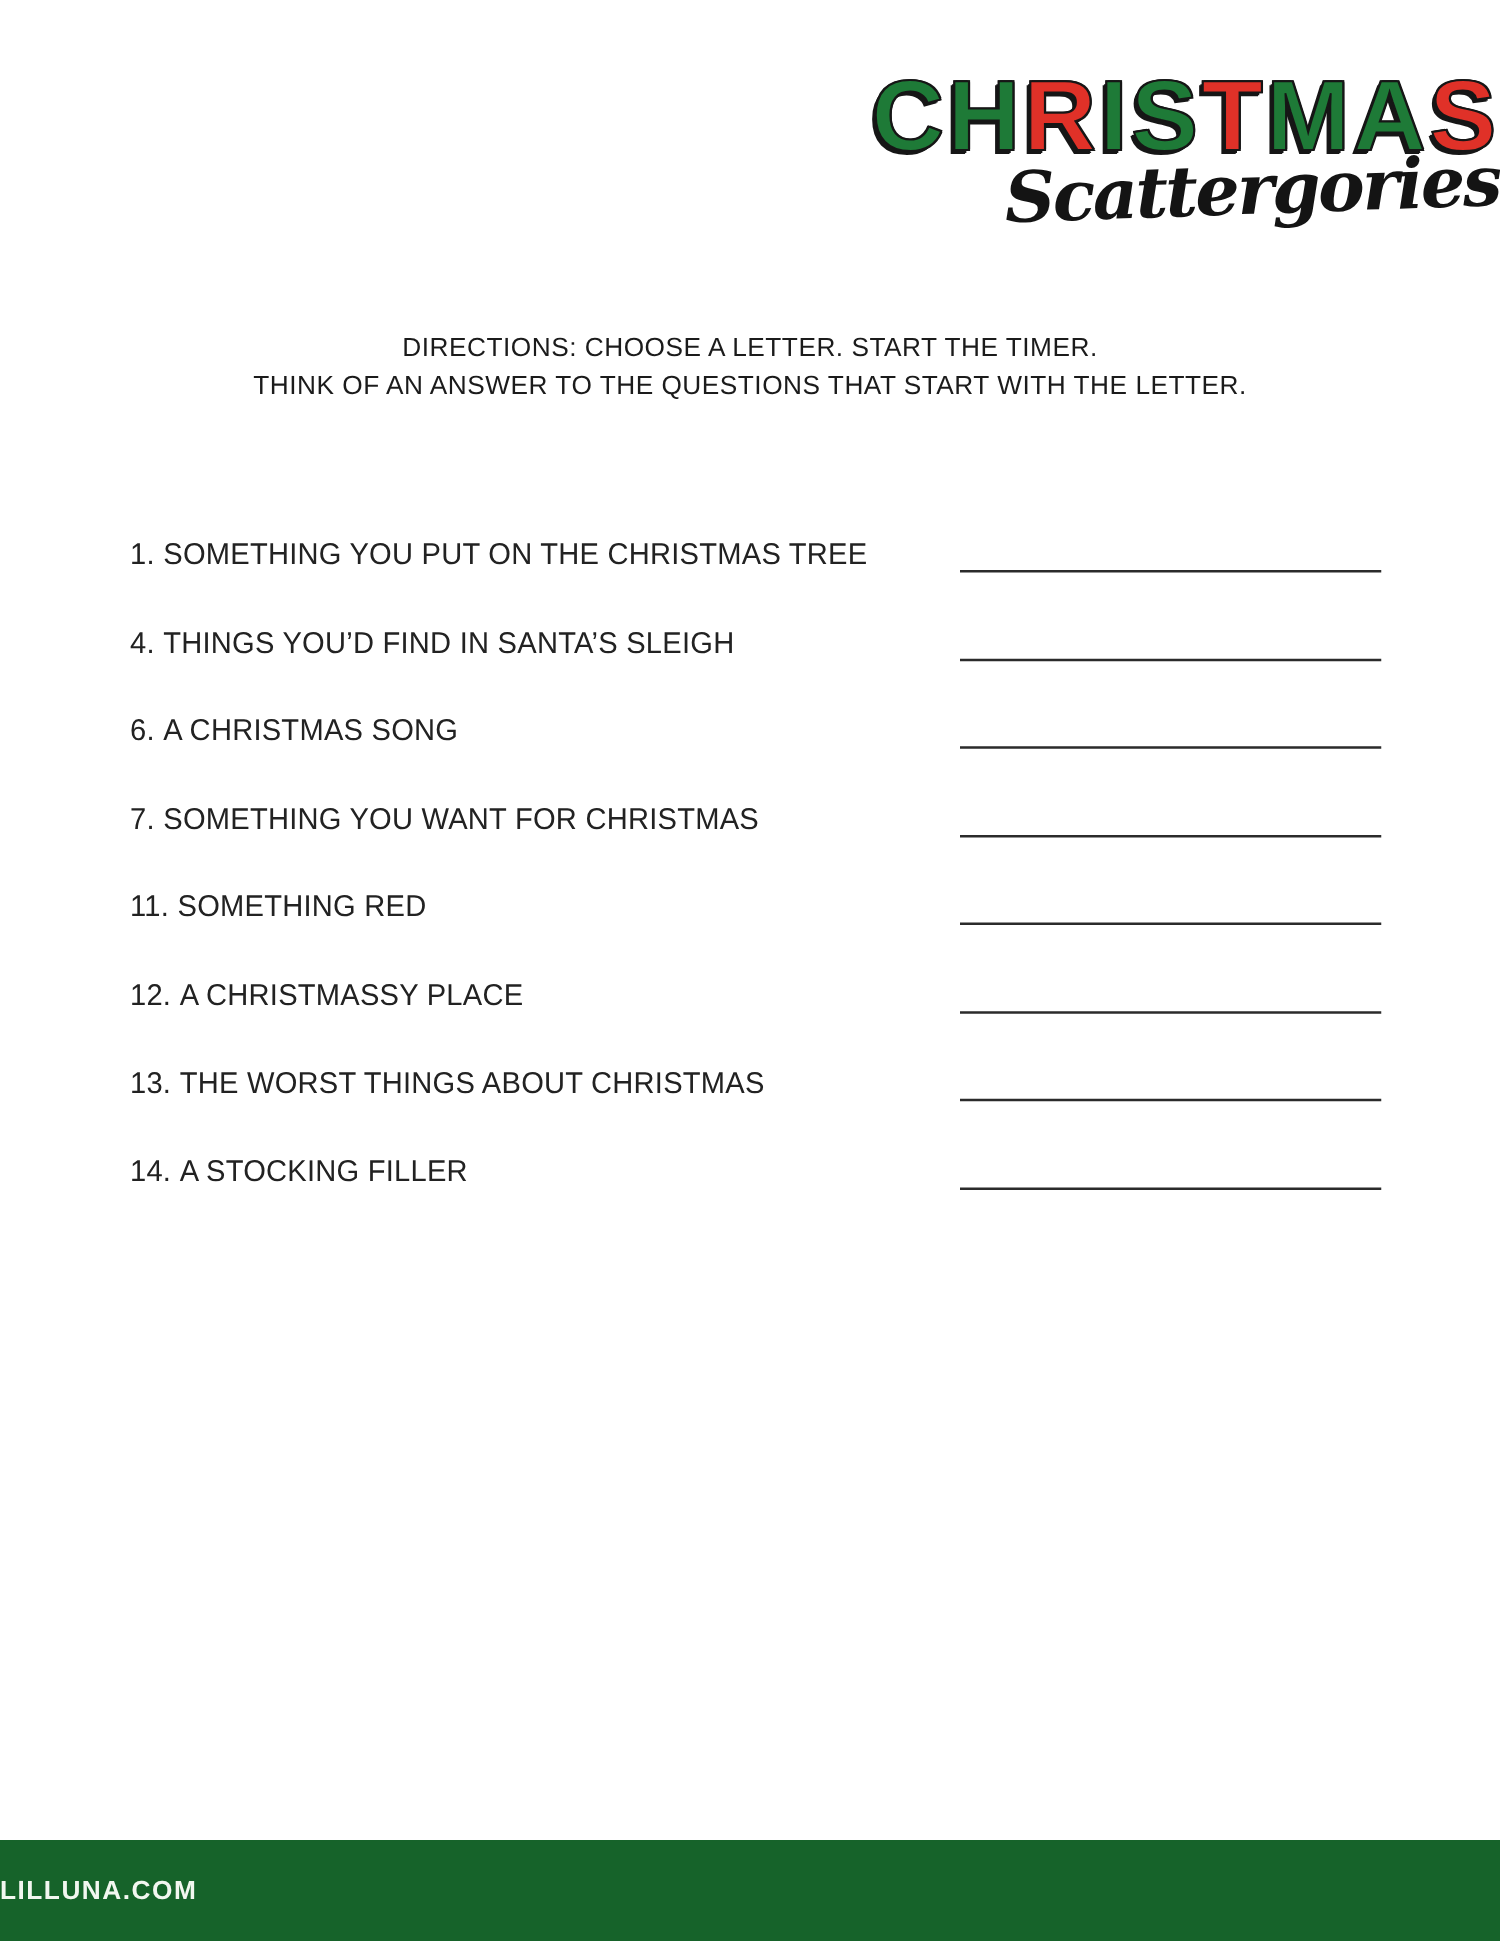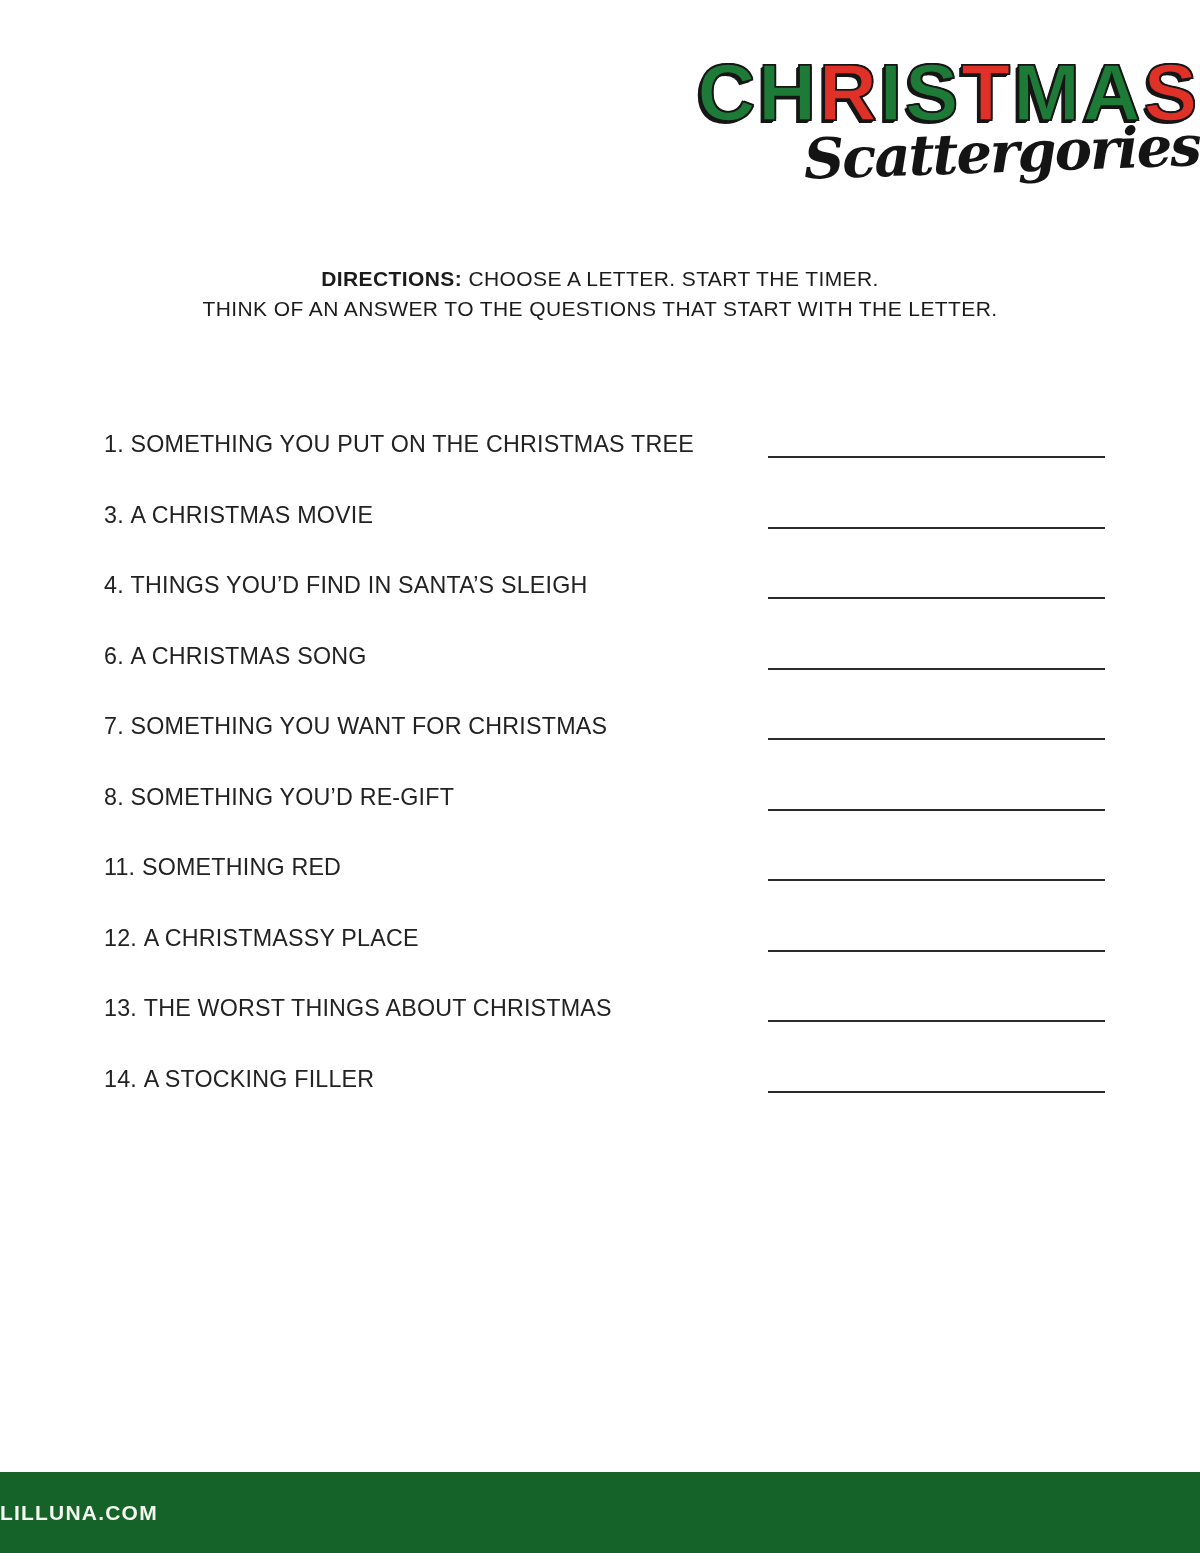--- a/index.html
+++ b/index.html
@@ -60,21 +60,21 @@
     position: absolute;
     top: 264px;
     left: 0;
     width: 100%;
     text-align: center;
     font-size: 21px;
     line-height: 30px;
     letter-spacing: 0.4px;
     color: #1b1b1b;
   }
-  .directions .bold { font-weight: bold; margin-top: 27px; }
+  .directions .bold { font-weight: normal; margin-top: 27px; }
 
   
   .qlist {
     position: absolute;
     top: 423px;
     left: 104px;
     width: 1001px; 
   }
   .qrow {
     position: relative;
@@ -135,37 +135,29 @@
   <div><span class="bold">DIRECTIONS:</span><span> CHOOSE A LETTER. START THE TIMER.</span></div>
   <div>THINK OF AN ANSWER TO THE QUESTIONS THAT START WITH THE LETTER.</div>
 </div>
 
 <div class="qlist">
   <div class="qrow">
     <span class="qlabel"><span class="qnum">1.</span><span>SOMETHING YOU PUT ON THE CHRISTMAS TREE</span></span>
     <span class="qline"></span>
   </div>
   <div class="qrow">
-    <span class="qlabel"><span class="qnum">3.</span><span>A CHRISTMAS MOVIE</span></span>
-    <span class="qline"></span>
-  </div>
-  <div class="qrow">
     <span class="qlabel"><span class="qnum">4.</span><span>THINGS YOU’D FIND IN SANTA’S SLEIGH</span></span>
     <span class="qline"></span>
   </div>
   <div class="qrow">
     <span class="qlabel"><span class="qnum">6.</span><span>A CHRISTMAS SONG</span></span>
     <span class="qline"></span>
   </div>
   <div class="qrow">
     <span class="qlabel"><span class="qnum">7.</span><span>SOMETHING YOU WANT FOR CHRISTMAS</span></span>
-    <span class="qline"></span>
-  </div>
-  <div class="qrow">
-    <span class="qlabel"><span class="qnum">8.</span><span>SOMETHING YOU’D RE-GIFT</span></span>
     <span class="qline"></span>
   </div>
   <div class="qrow">
     <span class="qlabel"><span class="qnum">11.</span><span>SOMETHING RED</span></span>
     <span class="qline"></span>
   </div>
   <div class="qrow">
     <span class="qlabel"><span class="qnum">12.</span><span>A CHRISTMASSY PLACE</span></span>
     <span class="qline"></span>
   </div>

